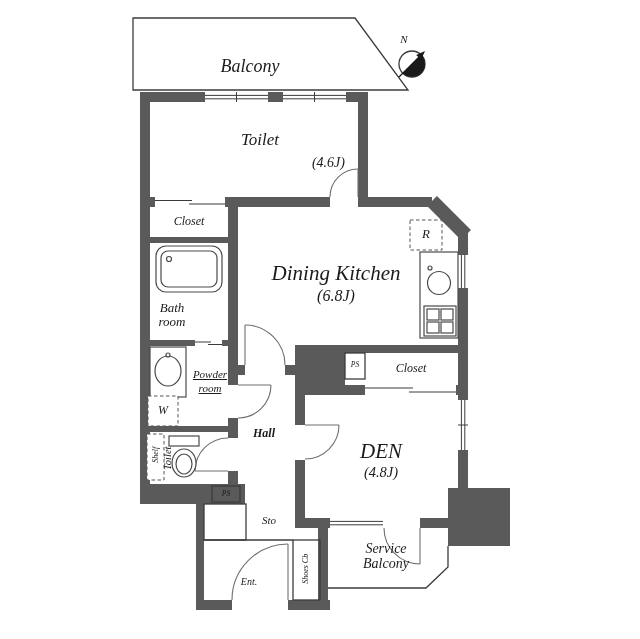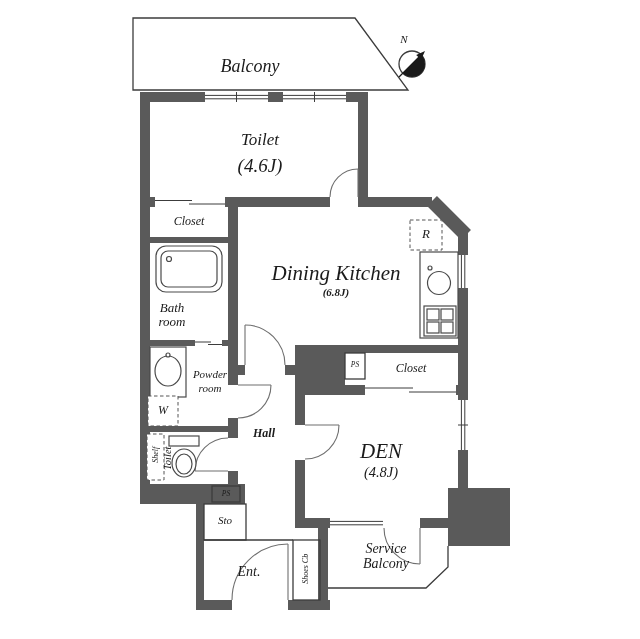--- a/index.html
+++ b/index.html
@@ -193,59 +193,59 @@
       <line x1="399" y1="77" x2="419" y2="57" stroke="#1a1a1a" stroke-width="1.2"></line>
       <polygon points="425,51 421.1,59.8 416.2,54.9" fill="#1a1a1a"></polygon>
     </g>
   </svg>
 
   <div class="lbl" style="left:392px;top:33px;width:24px;font-size:11px;">N</div>
 
   <div class="lbl" style="left:185px;top:56px;width:130px;font-size:18px;">Balcony</div>
 
   <div class="lbl" style="left:175px;top:130px;width:170px;font-size:17px;">Toilet</div>
-  <div class="lbl" style="left:175px;top:155px;width:170px;font-size:19px;">(4.6J)</div>
+  <div class="lbl" style="left:175px;top:155px;width:170px;font-size:14px;text-align:right;">(4.6J)</div>
 
   <div class="lbl" style="left:150px;top:214px;width:78px;font-size:12px;">Closet</div>
 
   <div class="lbl two" style="left:146px;top:301px;width:52px;font-size:13px;line-height:13.5px;">
     <span>Bath</span><br>
     <span>room</span>
   </div>
 
-  <div class="lbl two" style="left:182px;top:368px;width:56px;font-size:11px;line-height:13.5px;">
+  <div class="lbl two" style="left:182px;top:368px;width:56px;font-size:11px;line-height:13.5px;text-decoration:underline;">
     <span>Powder</span><br>
     <span>room</span>
   </div>
 
   <div class="lbl" style="left:148px;top:403px;width:30px;font-size:12px;">W</div>
 
   <div class="lbl rot" style="left:126px;top:450px;width:60px;font-size:8px;">Shelf</div>
 
   <div class="lbl rot" style="left:138px;top:452px;width:60px;font-size:10.5px;">Toilet</div>
 
   <div class="lbl" style="left:236px;top:261px;width:200px;font-size:21px;">Dining Kitchen</div>
-  <div class="lbl" style="left:236px;top:286px;width:200px;font-size:11px;font-weight:bold;">(6.8J)</div>
+  <div class="lbl" style="left:236px;top:286px;width:200px;font-size:16px;">(6.8J)</div>
 
   <div class="lbl" style="left:410px;top:226px;width:32px;font-size:13px;">R</div>
 
   <div class="lbl" style="left:345px;top:360px;width:20px;font-size:7.5px;">PS</div>
 
   <div class="lbl" style="left:365px;top:361px;width:92px;font-size:12px;">Closet</div>
 
   <div class="lbl" style="left:301px;top:439px;width:160px;font-size:21px;">DEN</div>
   <div class="lbl" style="left:301px;top:464px;width:160px;font-size:14.5px;">(4.8J)</div>
 
   <div class="lbl" style="left:240px;top:426px;width:48px;font-size:12px;font-weight:bold;">Hall</div>
 
   <div class="lbl" style="left:212px;top:489px;width:28px;font-size:7.5px;">PS</div>
 
-  <div class="lbl" style="left:204px;top:514px;width:42px;font-size:11px;">Sto</div>
-
-  <div class="lbl" style="left:214px;top:564px;width:70px;font-size:14px;">Ent.</div>
+  <div class="lbl" style="left:204px;top:514px;width:42px;font-size:11px;padding-left:44px;">Sto</div>
+
+  <div class="lbl" style="left:214px;top:576px;width:70px;font-size:10px;">Ent.</div>
 
   <div class="lbl rot" style="left:276px;top:564px;width:60px;font-size:8px;">Shoes Cb</div>
 
   <div class="lbl two" style="left:336px;top:541px;width:100px;font-size:14px;line-height:15px;">
     <span>Service</span><br>
     <span>Balcony</span>
   </div>
 
 </div>
 

